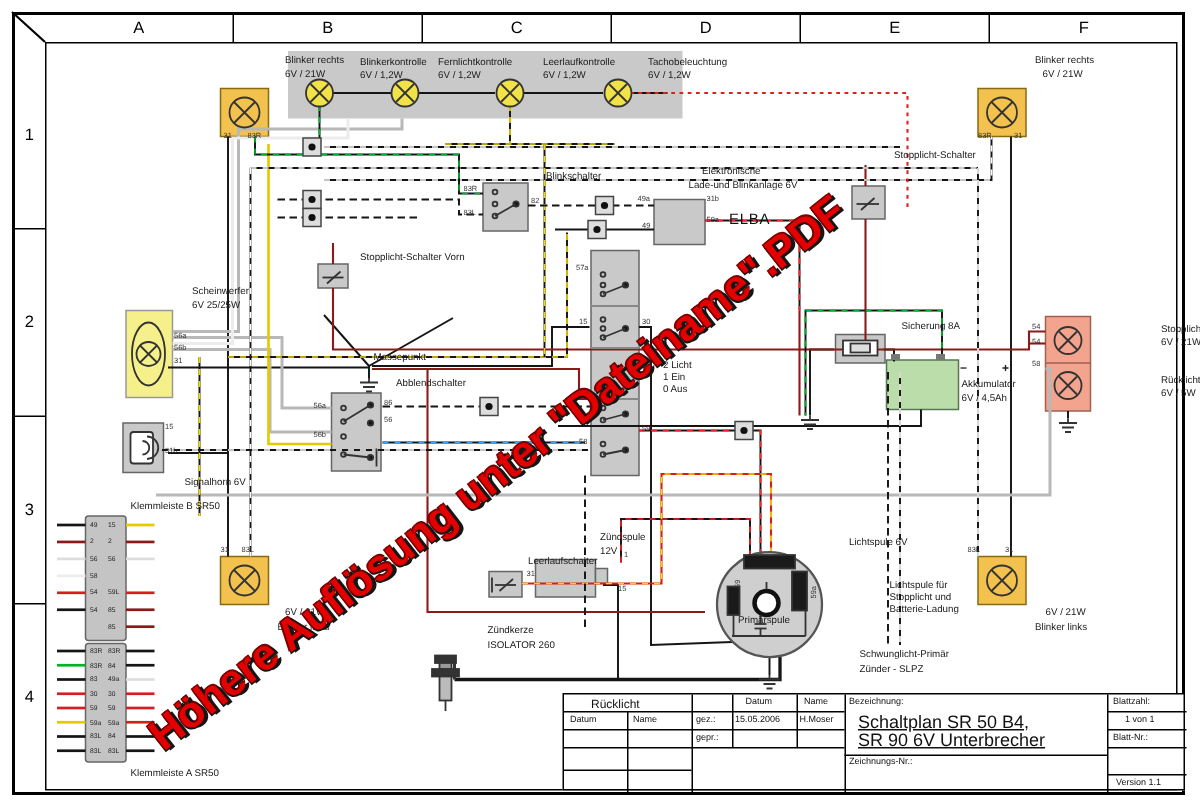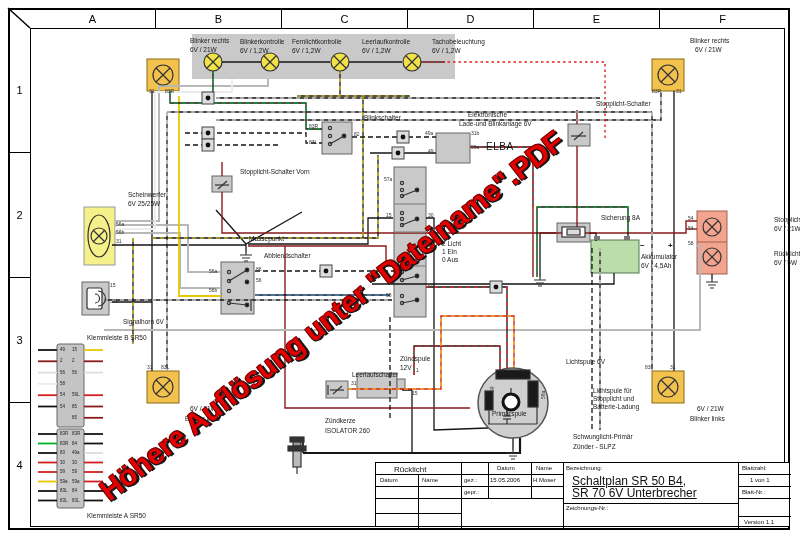--- a/index.html
+++ b/index.html
@@ -535,21 +535,21 @@
     <div class="t" style="left:4px;top:14px;">Datum</div>
     <div class="t" style="left:46px;top:14px;">Name</div>
     <div class="t" style="left:121px;top:2px;">Datum</div>
     <div class="t" style="left:160px;top:2px;">Name</div>
     <div class="t" style="left:88px;top:14px;">gez.:</div>
     <div class="t" style="left:114px;top:14px;">15.05.2006</div>
     <div class="t" style="left:157px;top:14px;">H.Moser</div>
     <div class="t" style="left:88px;top:26px;">gepr.:</div>
     <div class="t" style="left:190px;top:2px;">Bezeichnung:</div>
     <div class="t bez" style="left:196px;top:11px;">Schaltplan SR 50 B4,</div>
-    <div class="t bez" style="left:196px;top:23px;">SR 70 6V Unterbrecher</div>
+    <div class="t bez" style="left:196px;top:23px;">SR 90 6V Unterbrecher</div>
     <div class="t" style="left:190px;top:42px;">Zeichnungs-Nr.:</div>
     <div class="t" style="left:366px;top:2px;">Blattzahl:</div>
     <div class="t" style="left:374px;top:14px;">1 von 1</div>
     <div class="t" style="left:366px;top:26px;">Blatt-Nr.:</div>
     <div class="t" style="left:368px;top:56px;">Version 1.1</div>
   </div>
 
   <div class="watermark">Höhere Auflösung unter "Dateiname".PDF</div>
 </div>
 

